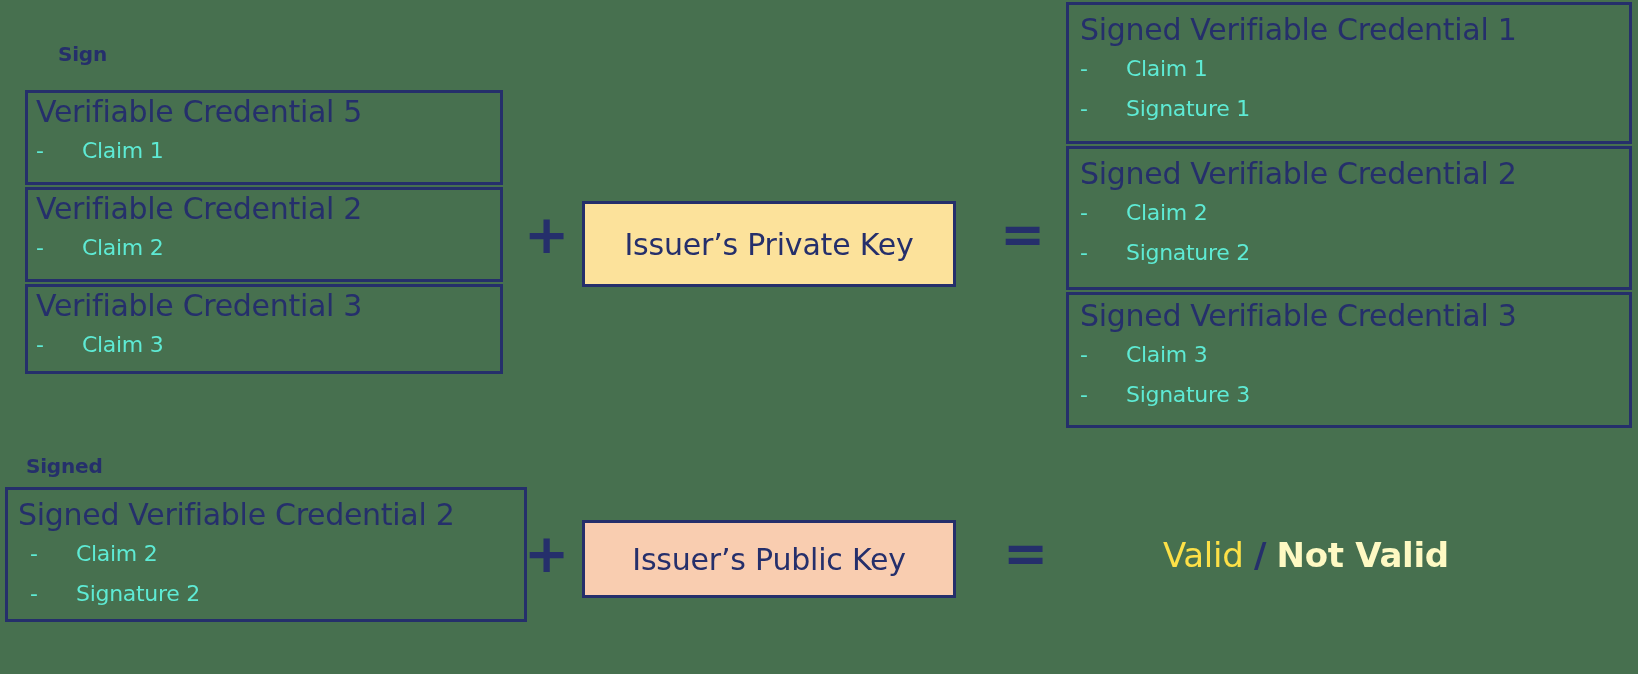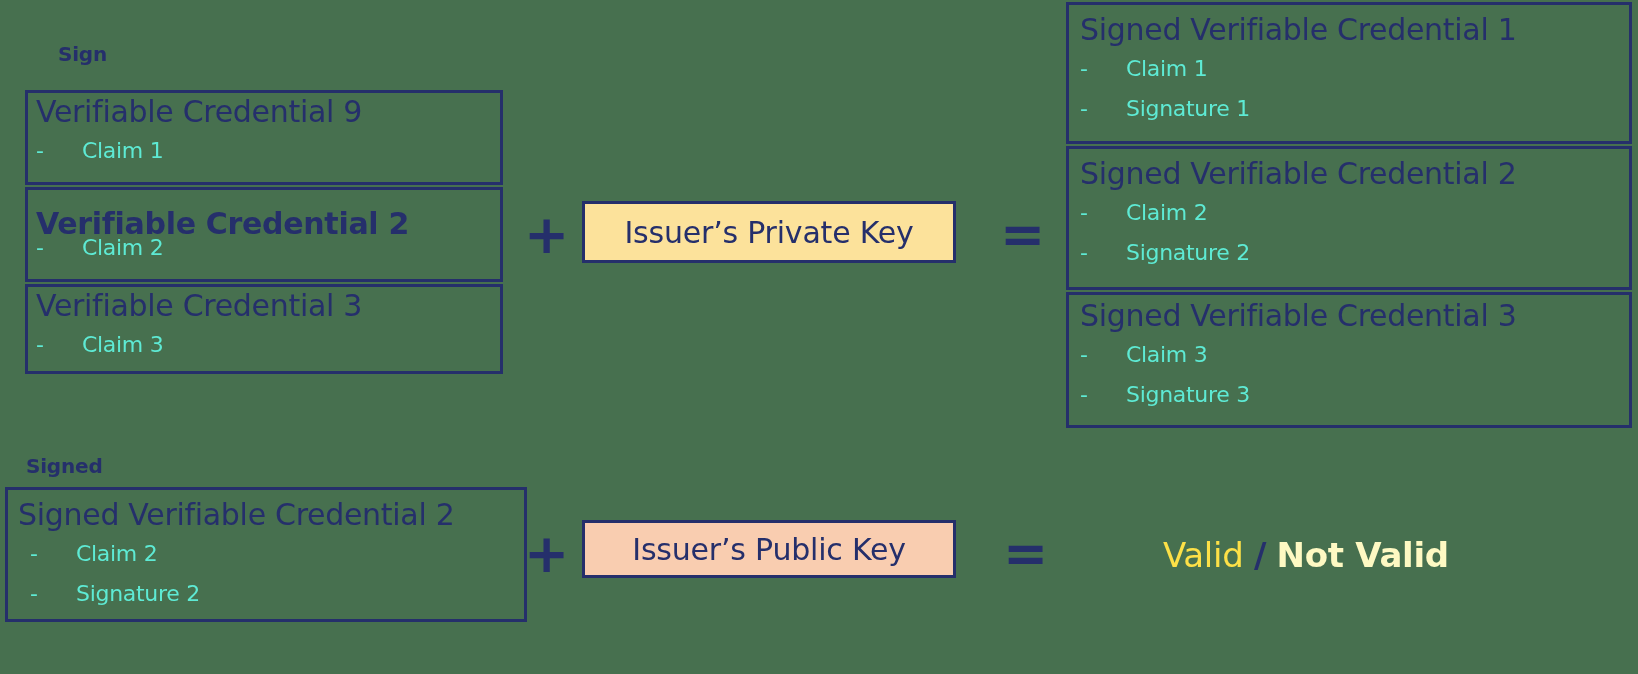--- a/index.html
+++ b/index.html
@@ -88,40 +88,40 @@
   .result .notvalid { color: #fef9c3; font-weight: bold; }
 </style>
 </head>
 <body>
 
 <div id="canvas">
 
   <div class="section-label" style="left:26px; top:42px;margin-left:32px;">Sign</div>
 
   <div class="vc-box" style="left:25px; top:90px; width:478px; height:95px;"></div>
-  <div class="vc-title" style="left:36px; top:94px;">Verifiable Credential 9</div>
+  <div class="vc-title" style="left:36px; top:94px;">Verifiable Credential 5</div>
   <div class="vc-item" style="left:36px; top:138px;">
     <span class="dash">-</span><span>Claim 1</span>
   </div>
 
   <div class="vc-box" style="left:25px; top:187px; width:478px; height:95px;"></div>
-  <div class="vc-title" style="left:36px; top:206px;font-weight:bold;">Verifiable Credential 2</div>
+  <div class="vc-title" style="left:36px; top:191px;">Verifiable Credential 2</div>
   <div class="vc-item" style="left:36px; top:235px;">
     <span class="dash">-</span><span>Claim 2</span>
   </div>
 
   <div class="vc-box" style="left:25px; top:284px; width:478px; height:90px;"></div>
   <div class="vc-title" style="left:36px; top:288px;">Verifiable Credential 3</div>
   <div class="vc-item" style="left:36px; top:332px;">
     <span class="dash">-</span><span>Claim 3</span>
   </div>
 
   <div class="op" style="left:524px; top:208px;">+</div>
 
-  <div class="key-box key-private" style="left:582px; top:201px; width:374px; height:62px;">
+  <div class="key-box key-private" style="left:582px; top:201px; width:374px; height:86px;">
     <span>Issuer’s Private Key</span>
   </div>
 
   <div class="op" style="left:1000px; top:208px;">=</div>
 
   <div class="vc-box" style="left:1066px; top:2px; width:566px; height:142px;"></div>
   <div class="vc-title" style="left:1080px; top:12px;">Signed Verifiable Credential 1</div>
   <div class="vc-item" style="left:1080px; top:56px;">
     <span class="dash">-</span><span>Claim 1</span>
   </div>
@@ -153,21 +153,21 @@
   <div class="vc-title" style="left:18px; top:497px;">Signed Verifiable Credential 2</div>
   <div class="vc-item" style="left:30px; top:541px;">
     <span class="dash">-</span><span>Claim 2</span>
   </div>
   <div class="vc-item" style="left:30px; top:581px;">
     <span class="dash">-</span><span>Signature 2</span>
   </div>
 
   <div class="op" style="left:524px; top:527px;">+</div>
 
-  <div class="key-box key-public" style="left:582px; top:520px; width:374px; height:58px;">
+  <div class="key-box key-public" style="left:582px; top:520px; width:374px; height:78px;">
     <span>Issuer’s Public Key</span>
   </div>
 
   <div class="op" style="left:1003px; top:527px;">=</div>
 
   <div class="result" style="left:1163px; top:535px;">
     <span class="valid">Valid</span>
     <span class="sep">/</span>
     <span class="notvalid">Not Valid</span>
   </div>

